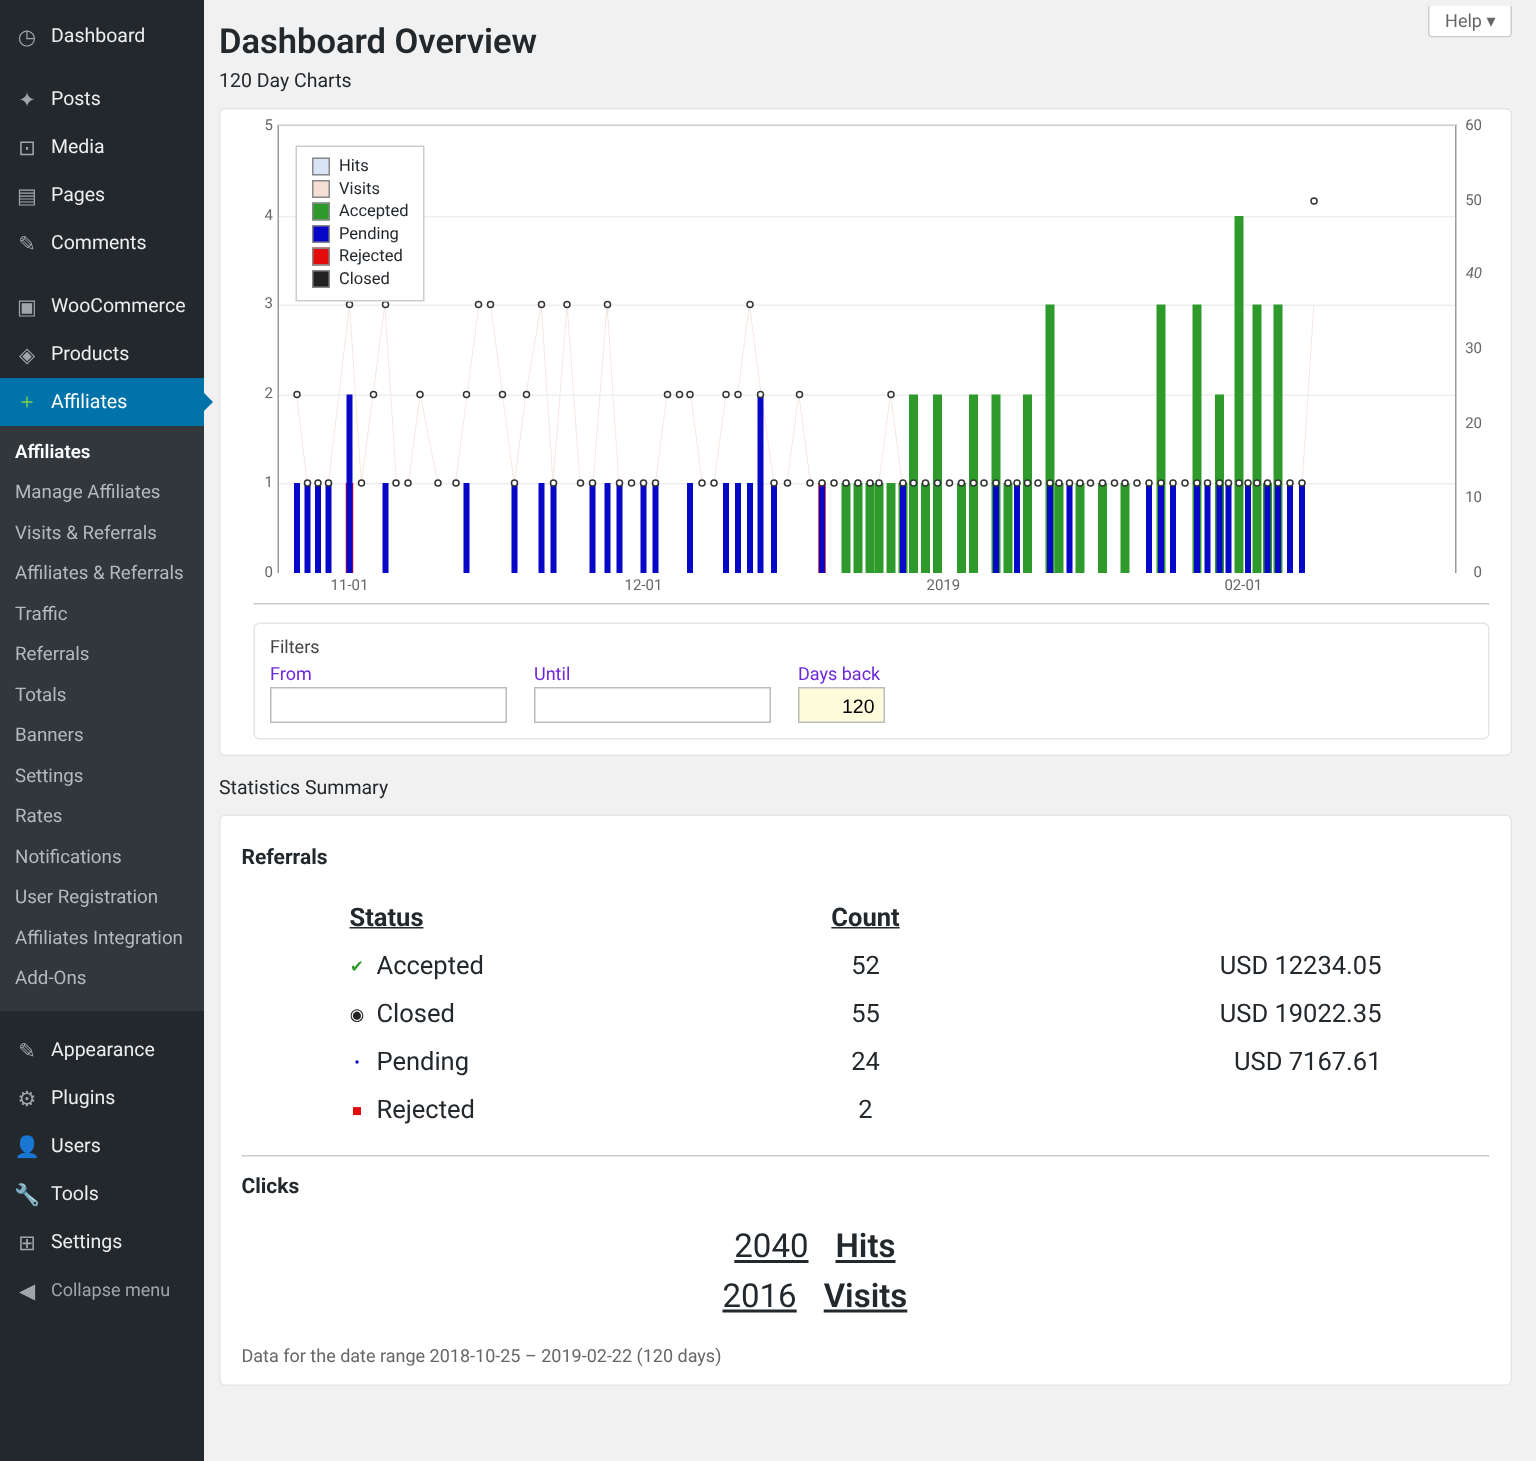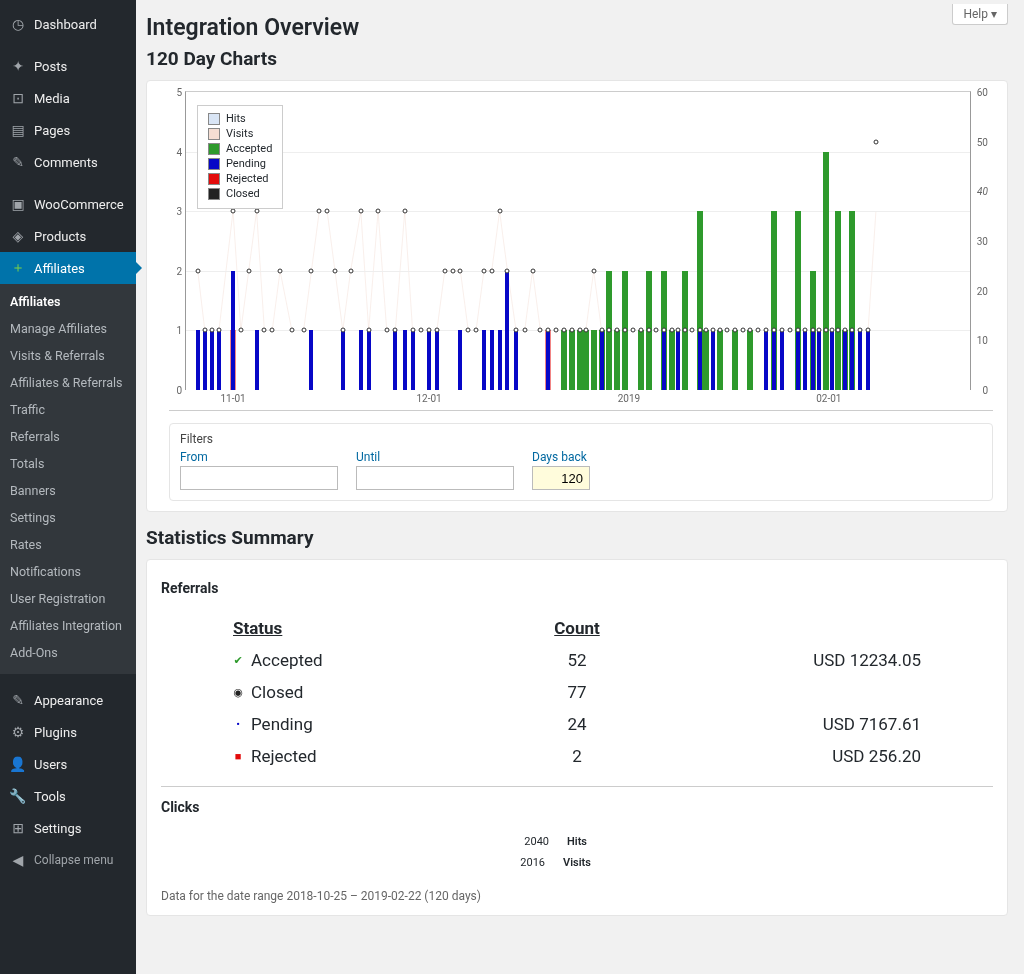--- a/index.html
+++ b/index.html
@@ -61,21 +61,21 @@
     background: #fff;
     border: 1px solid #ccc;
     border-top: none;
     border-radius: 0 0 3px 3px;
     padding: 3px 10px;
     font-size: 12px;
     color: #666;
   }
   .help-tab::after { content: " ▾"; color: #666;}
   h1.page-title { font-size: 23px; font-weight: 600; margin-top: 6px; margin-bottom: 6px; }
-  h2.section-title { font-size: 19px; font-weight: 700; margin: 6px 0 10px 0; }
+  h2.section-title { font-size: 13px; font-weight: 400; margin: 6px 0 10px 0; }
 
   .card {
     background: #fff;
     border: 1px solid #e5e5e5;
     border-radius: 4px;
     margin-bottom: 14px;
   }
   .chart-card { padding: 10px 14px 10px 22px; }
   .stats-card { padding: 14px 14px 12px 14px; }
 
@@ -154,21 +154,21 @@
 
   
   .filters-card {
     margin-top: 12px;
     border: 1px solid #e5e5e5;
     border-radius: 4px;
     padding: 8px 10px 10px 10px;
     position: relative;
   }
   .filters-card .row-flex { display: flex; gap: 18px; margin-top: 4px; flex-wrap: wrap;}
-  .filters-card label { font-size: 12px; color: #0369a1; display:block; margin-bottom:2px;}
+  .filters-card label { font-size: 12px; color: #6d28d9; display:block; margin-bottom:2px;}
   .filters-card input {
     width: 158px;
     height: 24px;
     border: 1px solid #bbb;
     padding: 1px 6px;
     font-size: 13px;
   }
   .filters-card .daysback input { background: #fffcdc; text-align: right; width: 58px;}
   .btn {
     display:inline-block;
@@ -192,21 +192,21 @@
     font-size: 17px;
   }
   .referral-table .th-row > div { font-weight: 700; text-decoration: underline; }
   .referral-table .th-row .c2, .referral-table .td-row .c2 { text-align: center;}
   .referral-table .th-row .c3, .referral-table .td-row .c3 { text-align: right;}
   .referral-table .td-row .c1 { display:flex; align-items:center; gap:8px;}
   .status-dot { width: 10px; height: 10px; display:inline-flex; align-items:center; justify-content:center; font-size:11px;}
 
   .clicks-section { margin-top: 12px; }
   .clicks-table { margin: 14px 0 16px 0;}
-  .clicks-row { display:grid; grid-template-columns: 1fr auto 1fr; gap: 18px; font-size: 11px; padding: 4px 0;}
+  .clicks-row { display:grid; grid-template-columns: 1fr auto 1fr; gap: 18px; font-size: 22px; padding: 4px 0; text-decoration: underline;}
   .clicks-row .n { text-align:right; font-weight:400;}
   .clicks-row .l { text-align:left; font-weight:600;}
 
   .range-note { font-size: 12px; color: #666; }
 </style>
 </head>
 <body>
 
 <div class="sidebar">
   <div class="menu-item">
@@ -285,21 +285,21 @@
   <div class="menu-item" style="color:#a0a5aa;font-size:12px;">
       <span class="icon">◀</span>
       <span>Collapse menu</span>
     </div>
 </div>
 
 <div class="main">
 
   <div class="help-tab">Help</div>
 
-  <h1 class="page-title">Integration Overview</h1>
+  <h1 class="page-title">Dashboard Overview</h1>
   <h2 class="section-title">120 Day Charts</h2>
 
   <div class="card chart-card">
     <div class="chart-wrap">
       <div class="chart-area" id="chart-area">
 
         <svg id="visits-line" style="position:absolute;left:0;top:0;width:100%;height:100%;overflow:visible;" viewBox="0 0 100 100" preserveAspectRatio="none">
             <path d="M1.5,60 L2.4,80 L3.3000000000000003,80 L4.2,80 L6,40 L7.000000000000001,80 L8,60 L9,40 L10,80 L11,80 L12,60 L13.5,80 L15,80 L16,60 L17,40 L18,40 L19,60 L20,80 L21,60 L22.3,40 L23.3,80 L24.5,40 L25.6,80 L26.700000000000003,80 L27.900000000000002,40 L28.9,80 L30,80 L31,80 L32,80 L33,60 L34,60 L35,60 L36,80 L37,80 L38,60 L39,60 L40,40 L41,60 L42.1,80 L43.2,80 L44.2,60 L45.2,80 L46.2,80 L47.199999999999996,80 L48.199999999999996,80 L49.2,80 L50.2,80 L51,80 L52,60 L53,80 L54,80 L55.00000000000001,80 L56.00000000000001,80 L56.99999999999999,80 L57.99999999999999,80 L59,80 L60,80 L61,80 L62,80 L62.8,80 L63.7,80 L64.60000000000001,80 L65.5,80 L66.3,80 L67.2,80 L68.10000000000001,80 L69,80 L70,80 L71,80 L72,80 L73,80 L74,80 L75,80 L76,80 L77,80 L78,80 L79,80 L80,80 L80.80000000000001,80 L81.6,80 L82.39999999999999,80 L83.2,80 L84,80 L85,80 L86,80 L87,80 L88,40 " fill="none" stroke="#e9c9bb" stroke-width="0.3" vector-effect="non-scaling-stroke"></path>
           </svg>
       <div class="y-tick-left" style="top: 100%;">0</div>
@@ -541,37 +541,37 @@
               <span>Accepted</span>
             </div>
             <div class="c2">52</div>
             <div class="c3">USD 12234.05</div>
           </div>
           <div class="td-row">
             <div class="c1">
               <span class="status-dot" style="color:#222222;">◉</span>
               <span>Closed</span>
             </div>
-            <div class="c2">77</div>
+            <div class="c2">55</div>
+            <div class="c3">USD 19022.35</div>
           </div>
           <div class="td-row">
             <div class="c1">
               <span class="status-dot" style="color:#0707c7;">•</span>
               <span>Pending</span>
             </div>
             <div class="c2">24</div>
             <div class="c3">USD 7167.61</div>
           </div>
           <div class="td-row">
             <div class="c1">
               <span class="status-dot" style="color:#e30b0b;">■</span>
               <span>Rejected</span>
             </div>
             <div class="c2">2</div>
-            <div class="c3">USD 256.20</div>
           </div>
         </div>
     </div>
 
     <div class="clicks-section">
       <h3>Clicks</h3>
       <div class="clicks-table" id="clicks-rows">
           <div class="clicks-row">
             <div class="n">2040</div>
             <div class="l">Hits</div>

